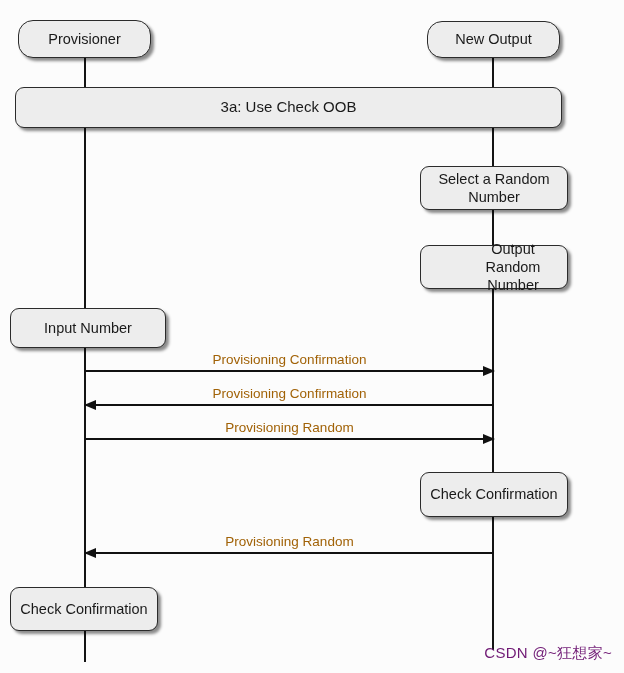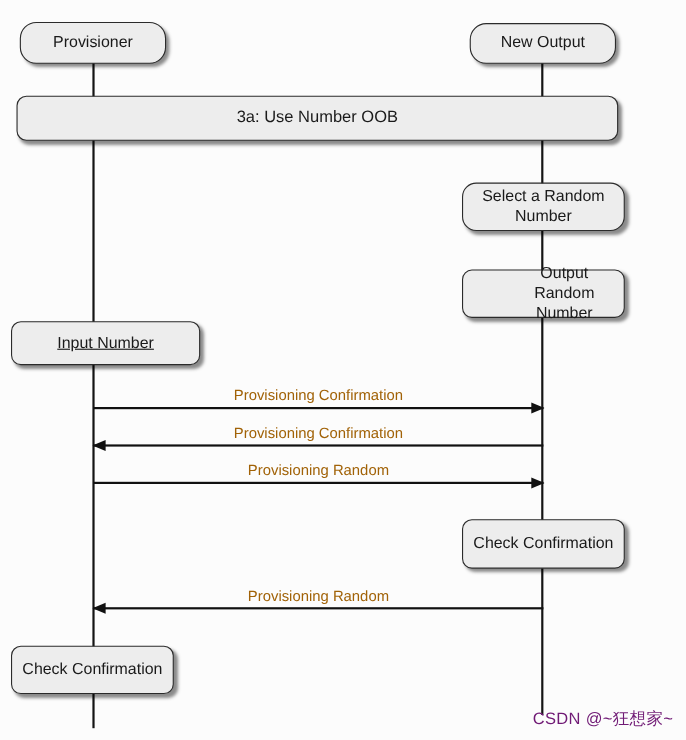--- a/index.html
+++ b/index.html
@@ -60,32 +60,32 @@
   <div class="lifeline" style="left:492px;top:56px;height:594px;"></div>
 
   <div class="node actor" style="left:18px;top:20px;width:133px;height:38px;">
     <span>Provisioner</span>
   </div>
   <div class="node actor" style="left:427px;top:21px;width:133px;height:37px;">
     <span>New Output</span>
   </div>
 
   <div class="node band" style="left:15px;top:87px;width:547px;height:41px;">
-    <span>3a:  Use Number OOB</span>
+    <span>3a:  Use Check OOB</span>
   </div>
 
-  <div class="node" style="left:420px;top:166px;width:148px;height:44px;border-radius:13px;">
+  <div class="node" style="left:420px;top:166px;width:148px;height:44px;">
     <span>Select a Random Number</span>
   </div>
 
   <div class="node" style="left:420px;top:245px;width:148px;height:44px;padding-left:44px;">
     <span>Output Random Number</span>
   </div>
 
-  <div class="node" style="left:10px;top:292px;width:172px;height:40px;text-decoration:underline;">
+  <div class="node" style="left:10px;top:308px;width:156px;height:40px;">
     <span>Input Number</span>
   </div>
 
   <div class="message" style="top:352px;">
     <div class="msg-label">Provisioning Confirmation</div>
     <div class="msg-line">
       <div class="line"></div>
       <div class="head right"></div>
     </div>
   </div>

